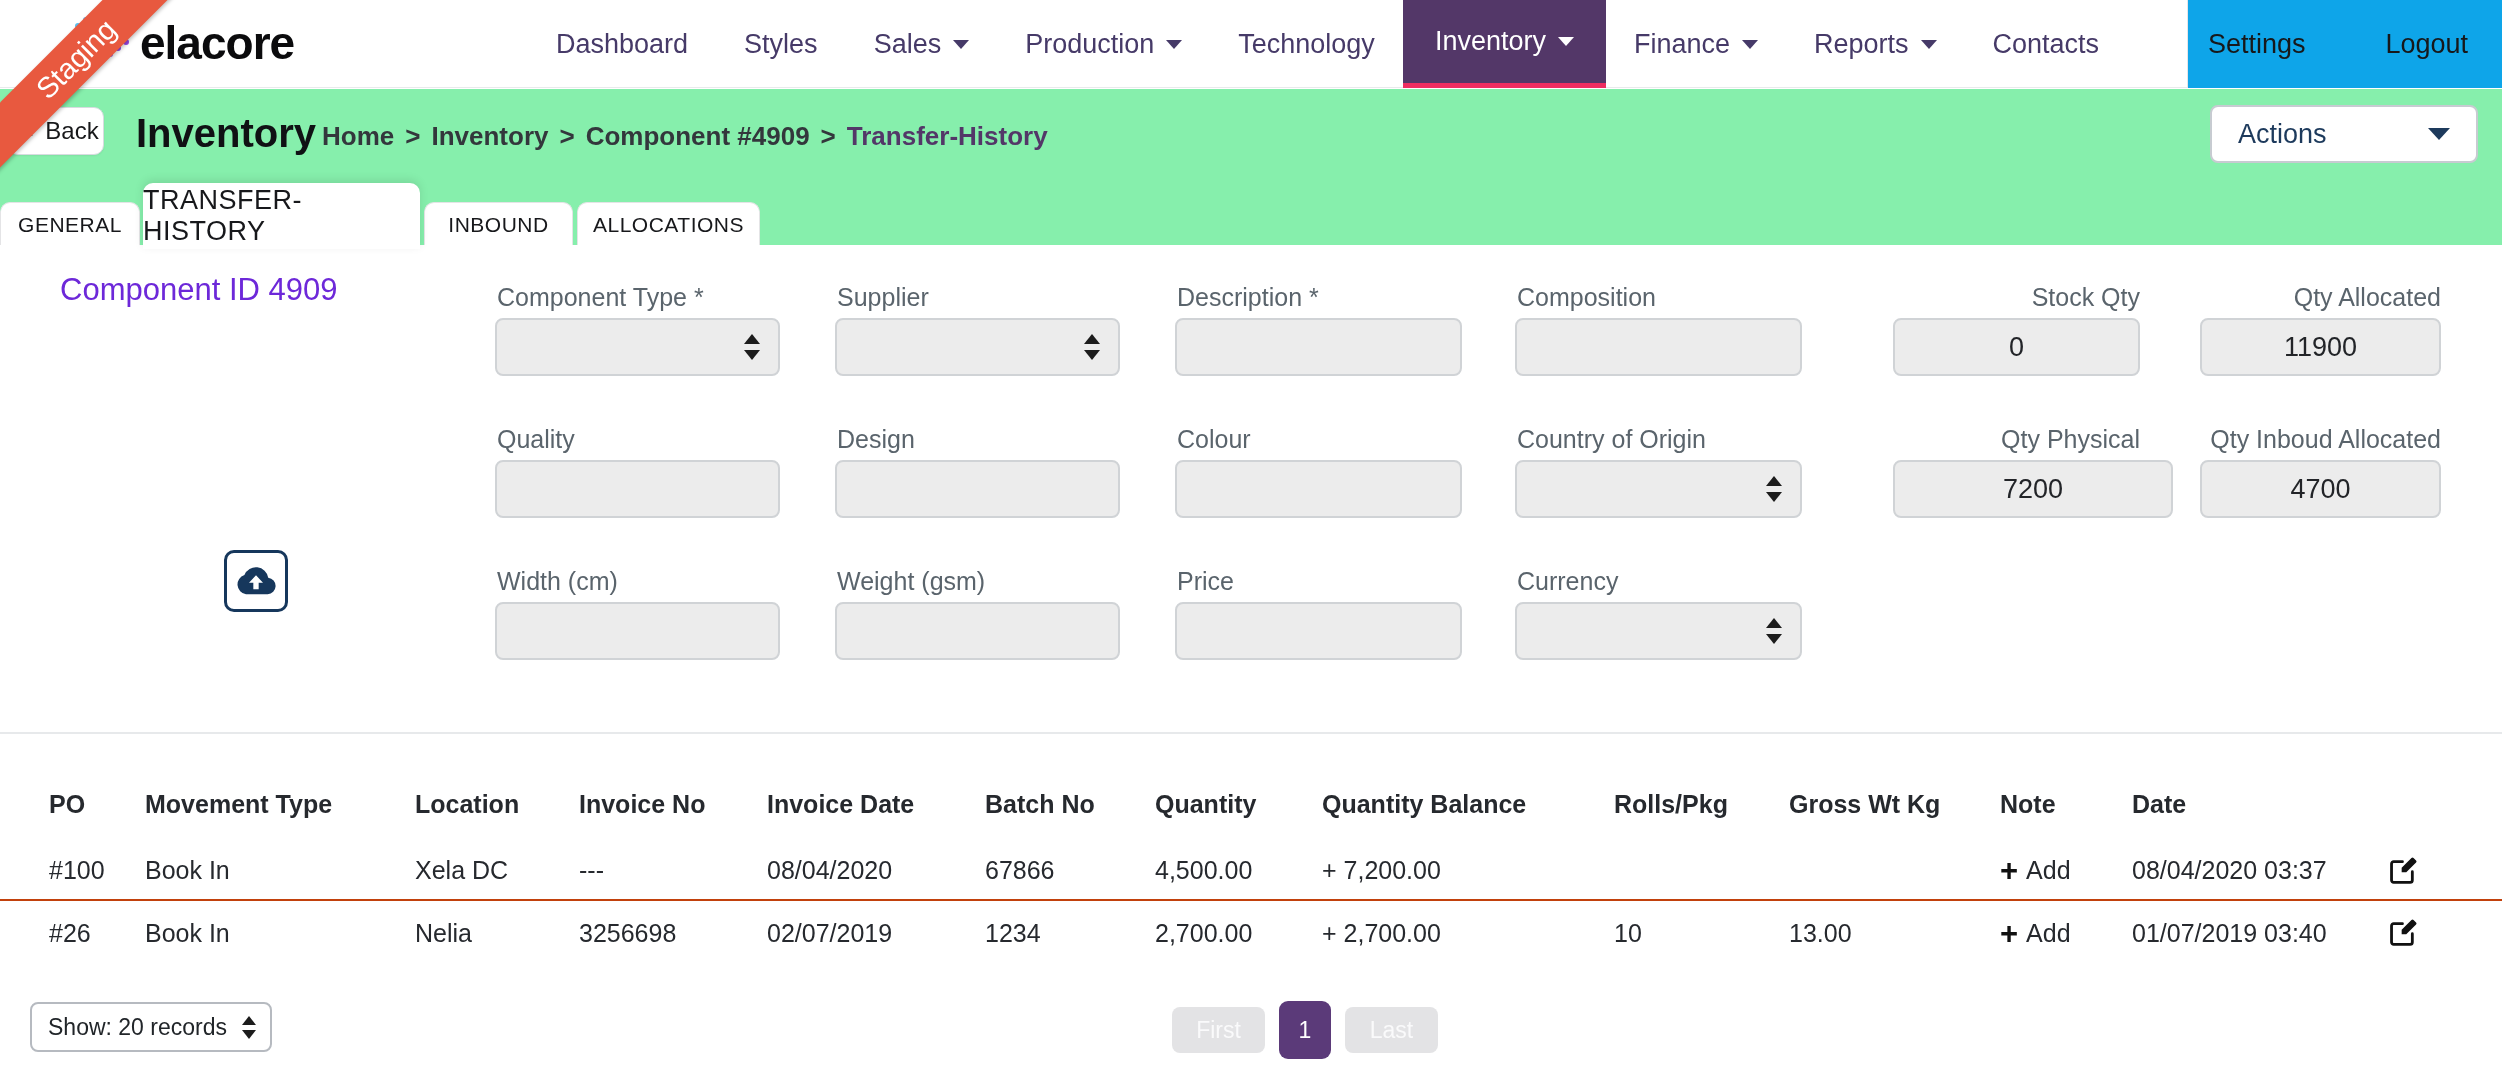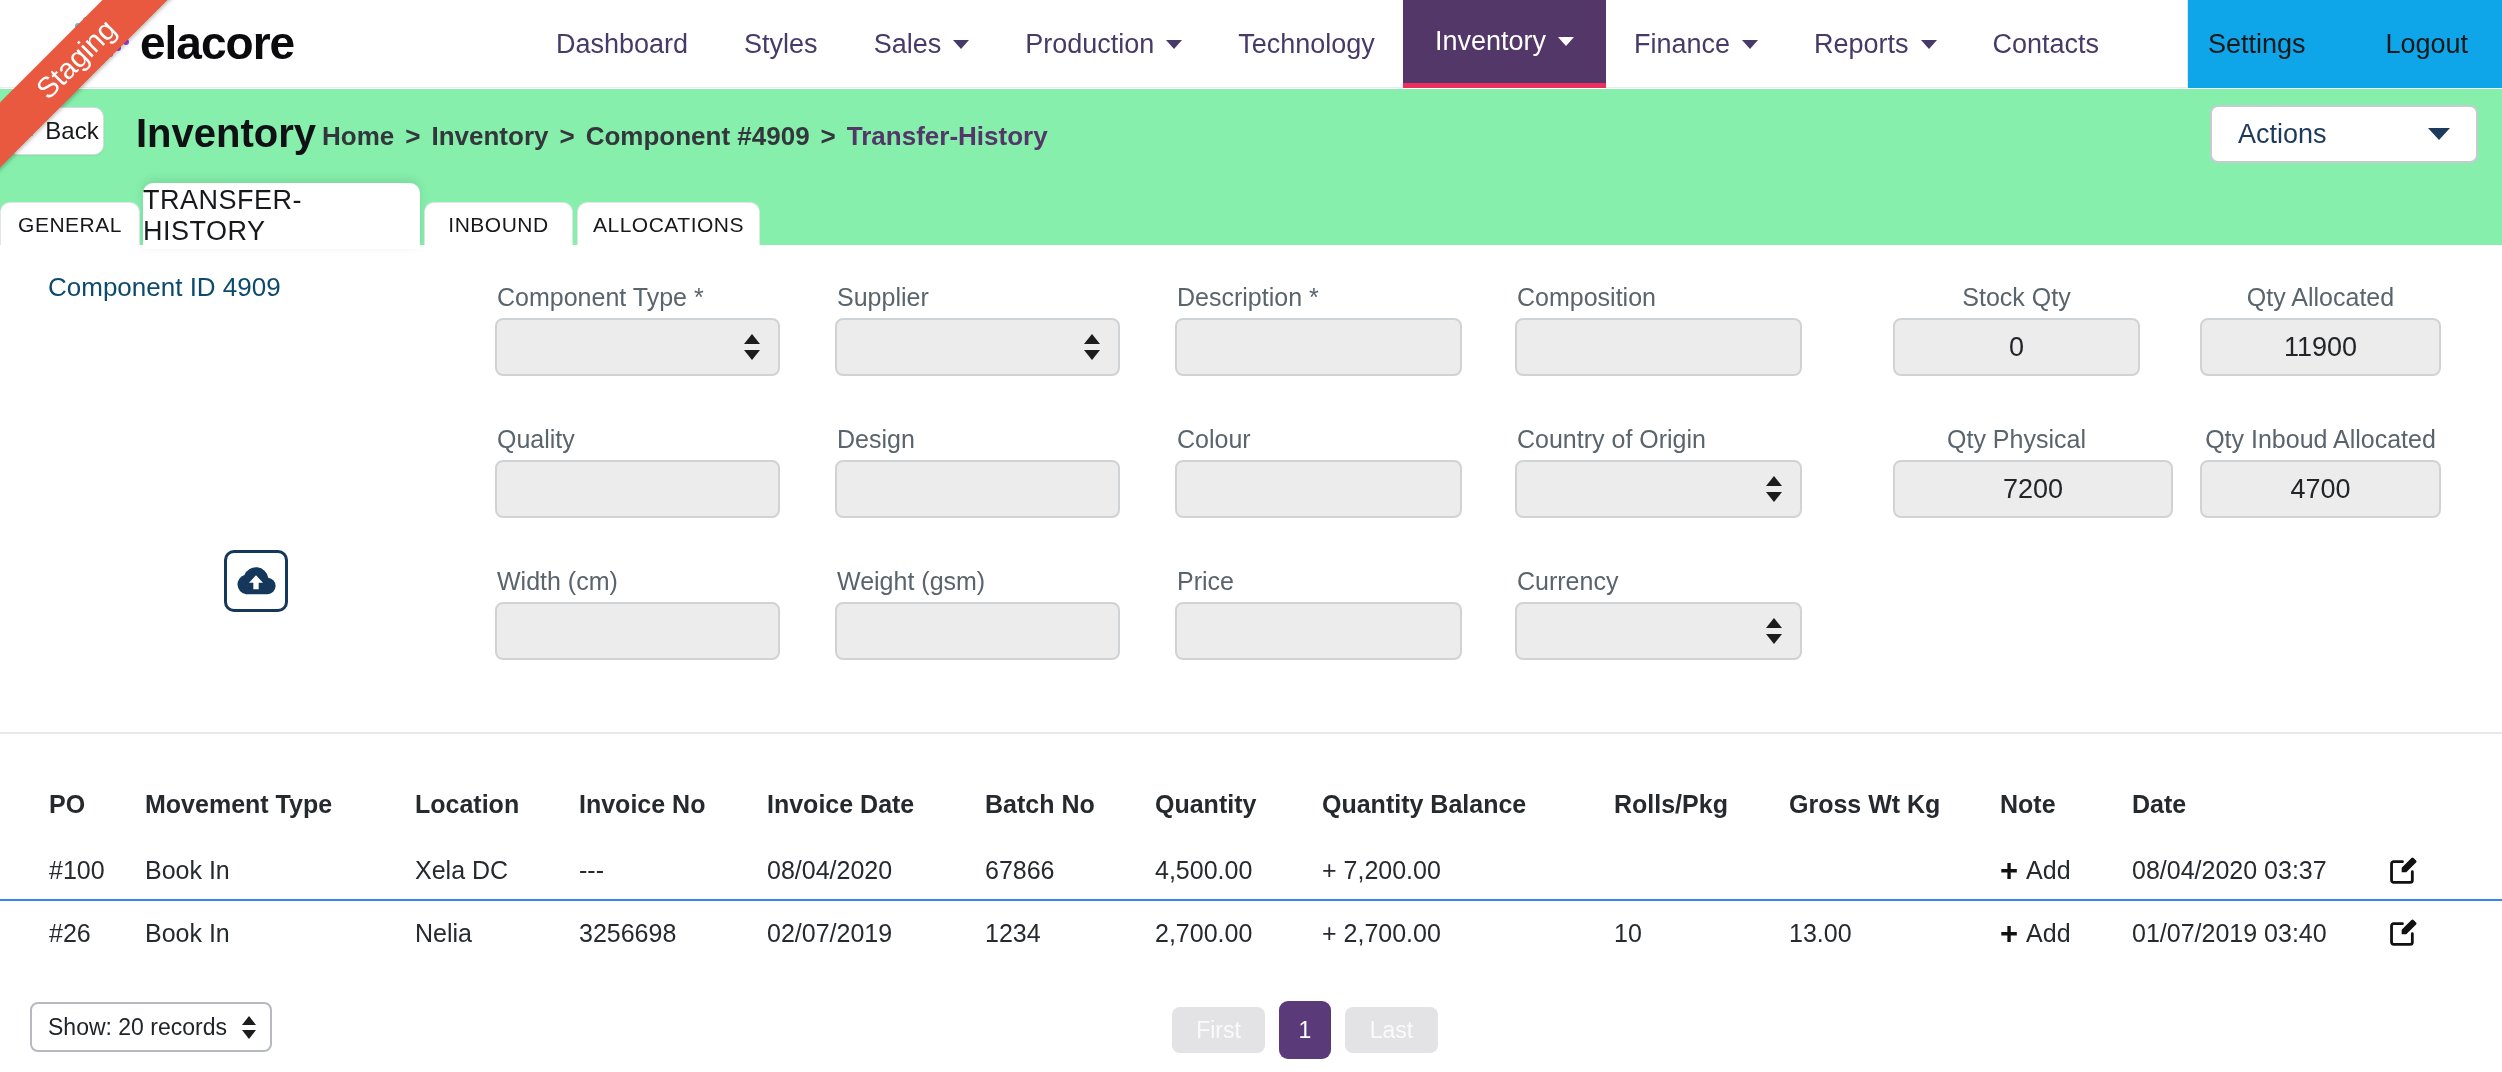--- a/index.html
+++ b/index.html
@@ -32,44 +32,44 @@
   .tab { position:absolute; background:#fff; display:flex; align-items:center; justify-content:center; color:#17181b; cursor:pointer; border-radius:10px 10px 0 0; }
   .tab.inactive { border:1px solid #e4e4e6; border-bottom:none; font-size:21px; letter-spacing:.5px; }
   .tab.active { font-size:27px; letter-spacing:.5px; box-shadow:0 -3px 10px rgba(0,0,0,.10); z-index:4; }
   .tab-general { left:0; top:202px; width:140px; height:44px; }
   .tab-transfer { left:143px; top:183px; width:277px; height:66px; }
   .tab-inbound { left:424px; top:202px; width:149px; height:44px; }
   .tab-alloc { left:577px; top:202px; width:183px; height:44px; }
 
   
   .content { position:absolute; left:0; top:245px; width:2502px; height:827px; background:#fff; }
-  .component-id { position:absolute; left:48px; top:27px; font-size:26px; color:#0c4a6e; }
+  .component-id { position:absolute; left:60px; top:27px; font-size:31px; color:#6d28d9; }
   .component-image { position:absolute; left:58px; top:100px; width:238px; height:238px;
     background:
       radial-gradient(circle at 56% 44%, #ffffff 0 5%, rgba(255,255,255,0) 32%),
       conic-gradient(from 40deg at 55% 45%, #e8e6df 0deg, #f7f6f2 45deg, #dcdad2 95deg, #f5f4f0 145deg, #d8d6cd 195deg, #f8f7f3 245deg, #ddd bd3 295deg, #f2f1ec 335deg, #e8e6df 360deg);
   }
   .upload-btn { position:absolute; left:224px; top:305px; width:64px; height:62px; background:#fff; border:3px solid #16375c; border-radius:10px; display:flex; align-items:center; justify-content:center; cursor:pointer; z-index:2; }
 
   .f-label { position:absolute; font-size:25px; color:#5a646c; white-space:nowrap; }
-  .f-label.center { text-align:center; }
+  .f-label.center { text-align:right; }
   .f-box { position:absolute; height:58px; background:#ececec; border:2px solid #d0d3d6; border-radius:8px; }
   .f-box .spin { position:absolute; right:18px; top:50%; transform:translateY(-50%); display:flex; flex-direction:column; gap:6px; }
   .spin i { width:0; height:0; border-left:8px solid transparent; border-right:8px solid transparent; }
   .spin .up { border-bottom:10px solid #1c1c1c; }
   .spin .down { border-top:10px solid #1c1c1c; }
   .f-box .val { position:absolute; left:0; top:0; width:100%; height:100%; display:flex; align-items:center; justify-content:center; font-size:27px; color:#222428; }
 
   .section-divider { position:absolute; left:0; top:487px; width:2502px; height:0; border-top:2px solid #e7e9eb; }
 
   
   .t-row { position:absolute; left:0; width:2502px; display:grid; align-items:center; padding-left:49px;
     grid-template-columns:96px 270px 164px 188px 218px 170px 167px 292px 175px 211px 132px 255px 60px; }
   .t-head { top:523px; height:72px; font-weight:700; font-size:25px; color:#121418; }
-  .t-r1 { top:597px; height:59px; border-bottom:2px solid #3b82f6; }
+  .t-r1 { top:597px; height:59px; border-bottom:2px solid #c2410c; }
   .t-r2 { top:658px; height:60px; }
   .t-row .cell { font-size:25px; color:#26292e; white-space:nowrap; }
   .note-cell { display:flex; align-items:center; gap:8px; cursor:pointer; }
   .plus-icon { font-size:31px; font-weight:900; color:#111; line-height:1; }
   .edit-btn { display:flex; align-items:center; cursor:pointer; }
 
   
   .show-select { position:absolute; left:30px; top:757px; width:242px; height:50px; background:#fff; border:2px solid #b6bac0; border-radius:8px; display:flex; align-items:center; justify-content:space-between; padding:0 14px 0 16px; font-size:23px; color:#212529; cursor:pointer; }
   .show-select .spin { display:flex; flex-direction:column; gap:5px; }
   .show-select .spin i { border-left:7px solid transparent; border-right:7px solid transparent; }

